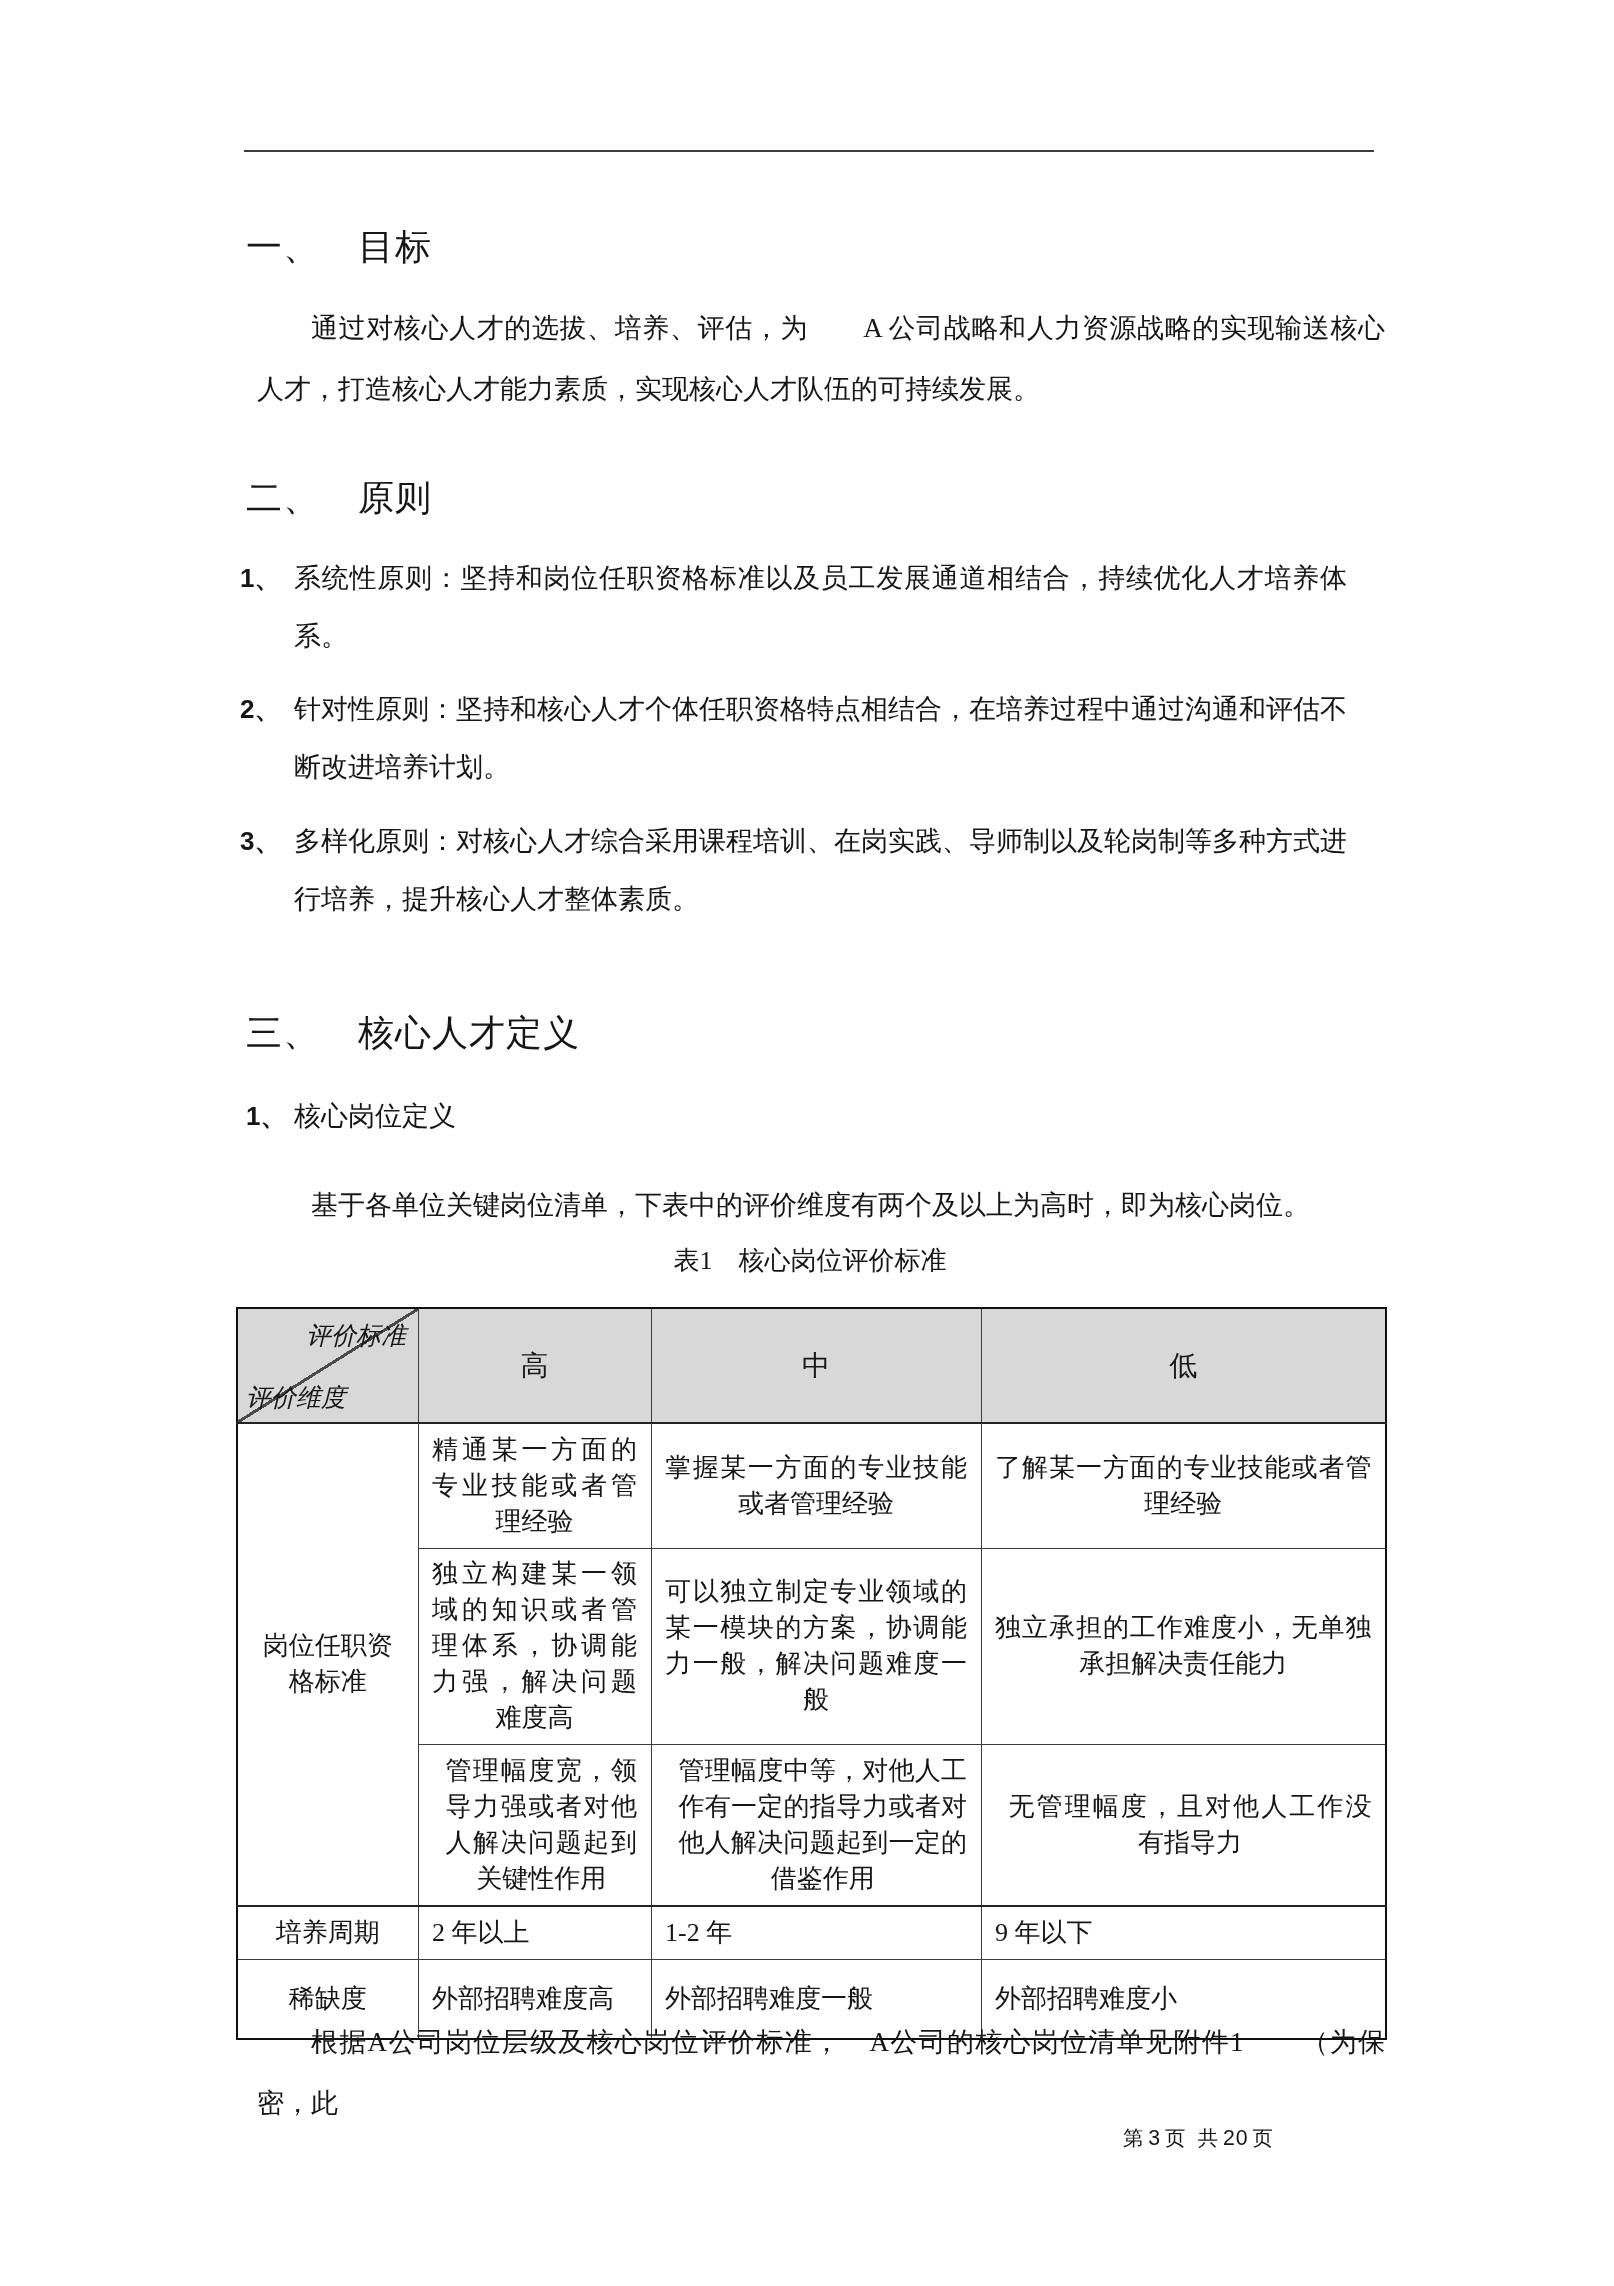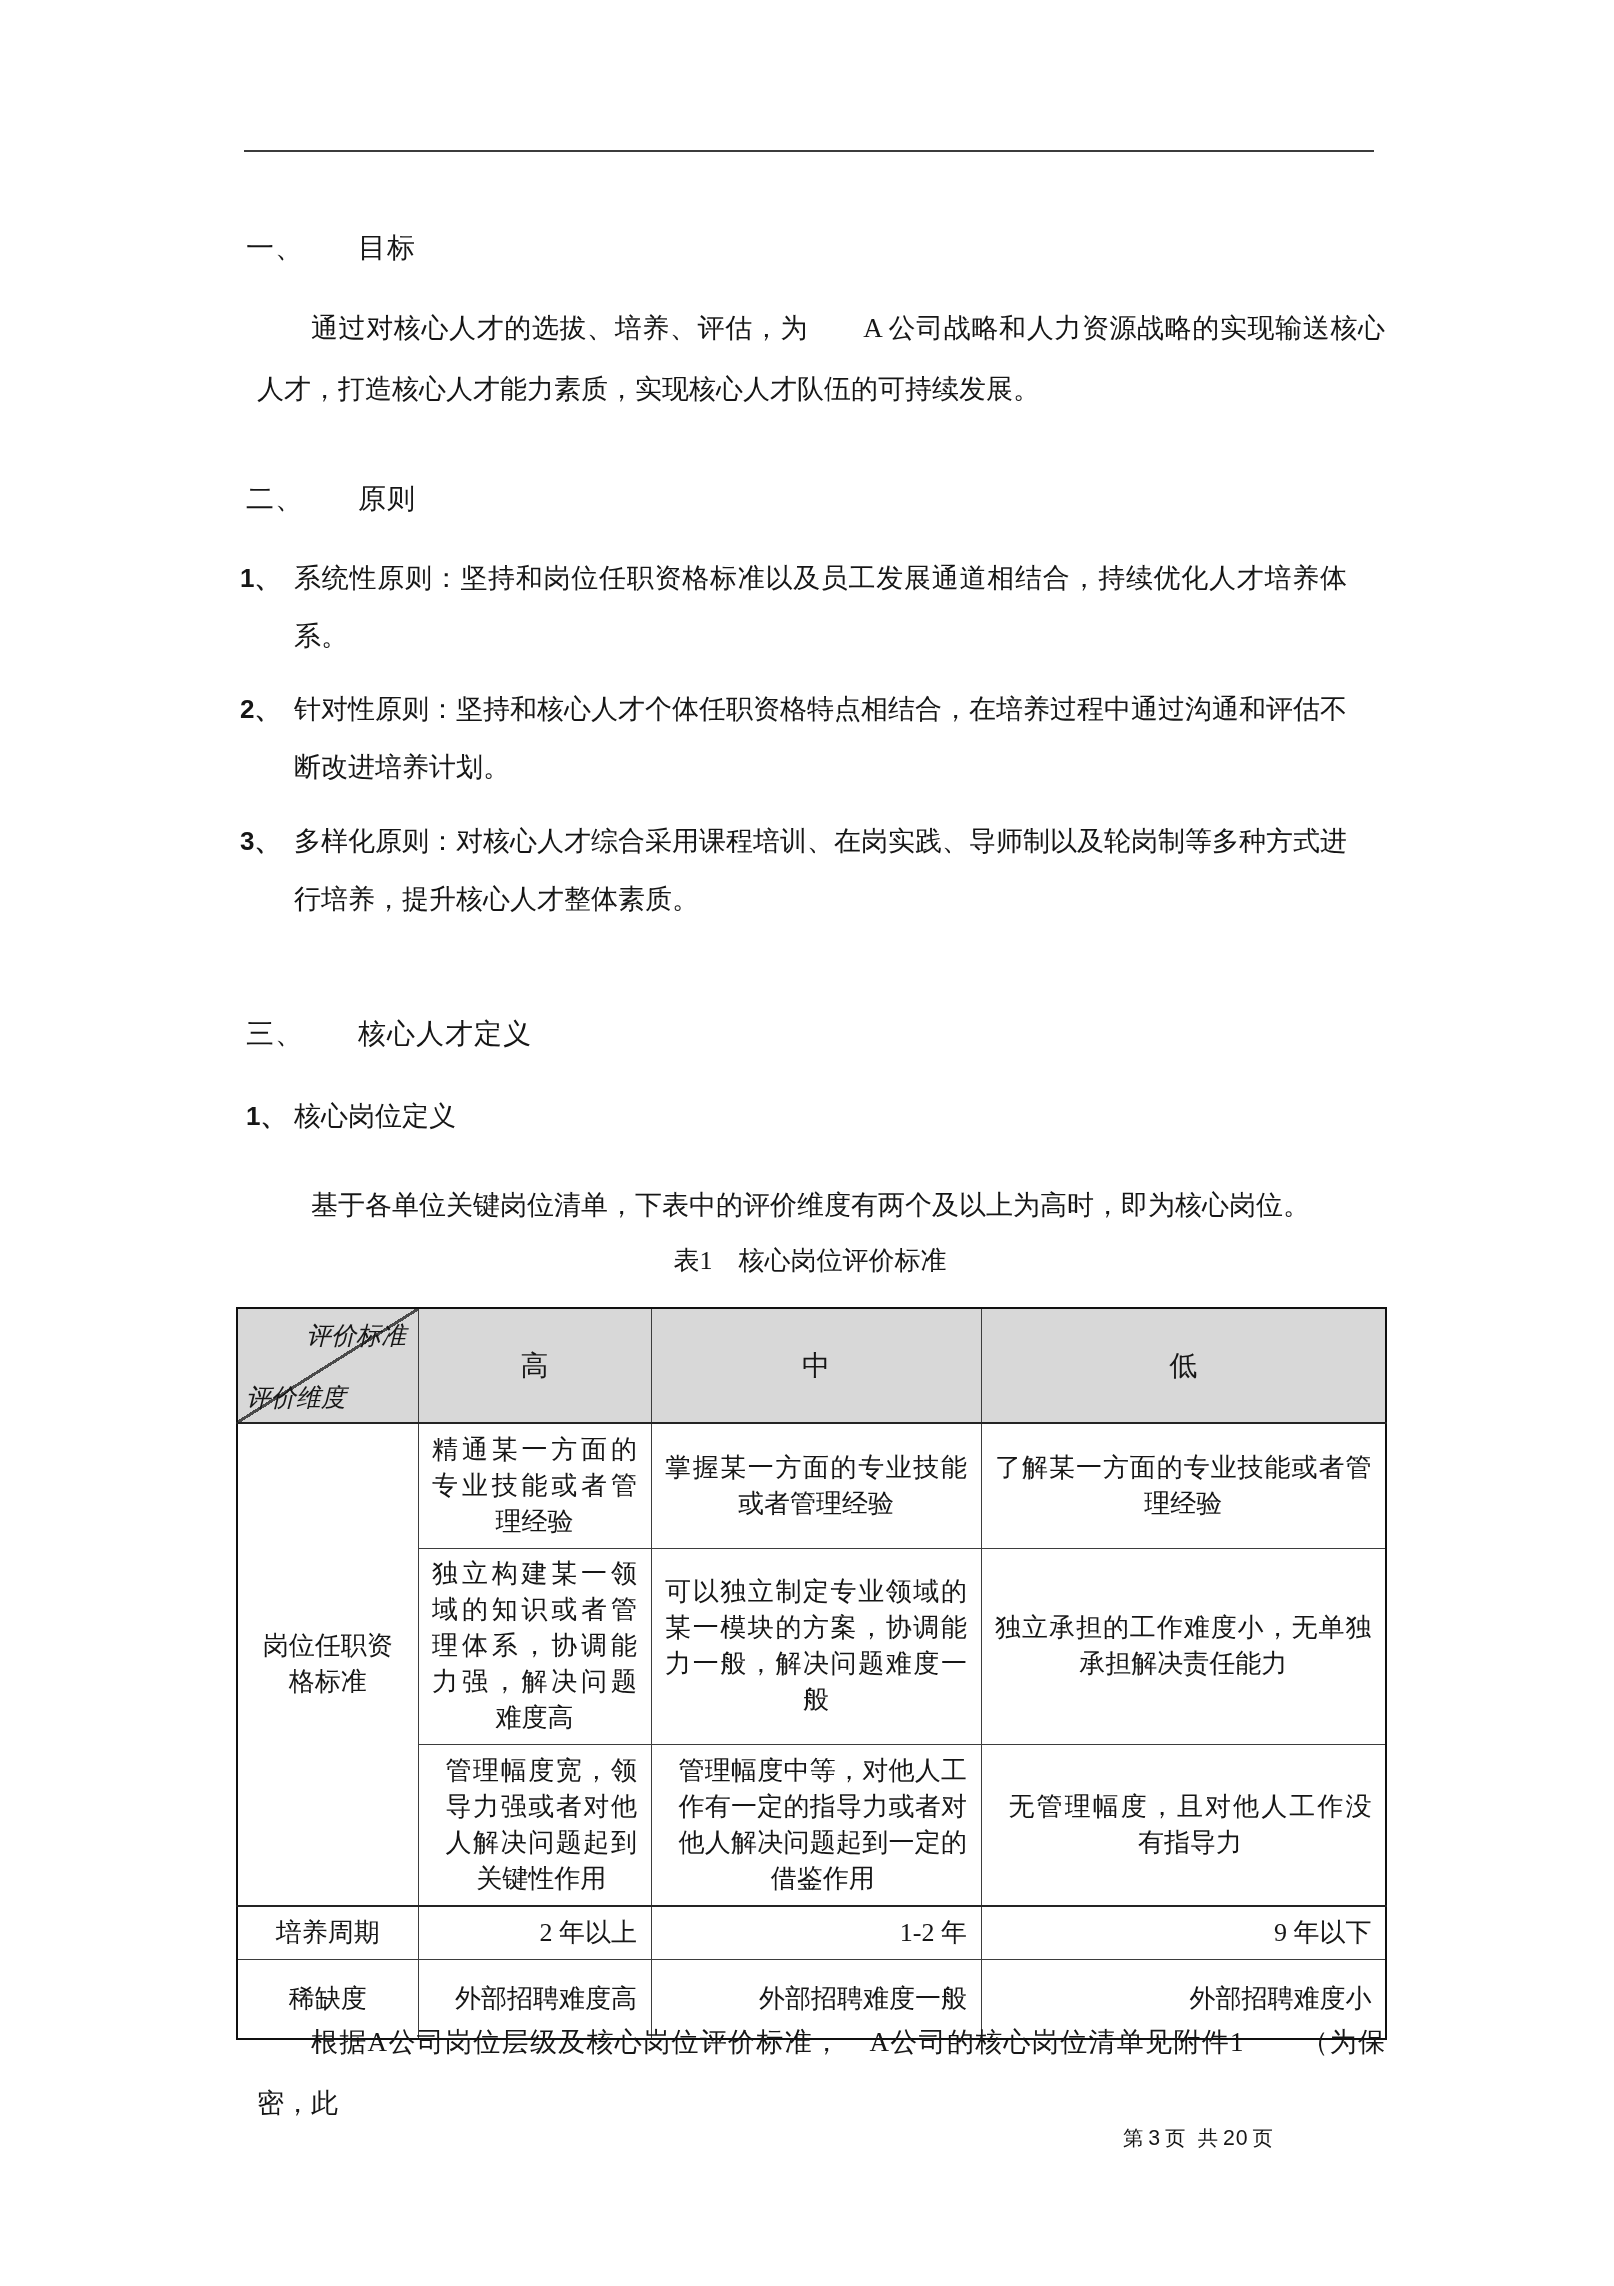--- a/index.html
+++ b/index.html
@@ -4,21 +4,21 @@
 <style>
   html,body { margin:0; padding:0; background:#e8e8e8; }
   .page {
     position:relative; width:1615px; height:2286px; margin:0 auto;
     background:#ffffff; overflow:hidden;
     font-family:"Liberation Serif","DejaVu Serif",serif; color:#161616;
   }
   .header-rule { position:absolute; top:150px; left:244px; width:1130px; height:0;
     border-top:2.9px solid #3c3c3c; }
 
-  .h-sec { position:absolute; left:246px; margin:0; font-size:28px; font-weight:normal;
+  .h-sec { position:absolute; left:246px; margin:0; font-size:36px; font-weight:normal;
     line-height:41px; letter-spacing:1px; white-space:nowrap; }
   .h-num { display:inline-block; min-width:112px; }
 
   .para { position:absolute; left:246px; width:1128px; margin:11px;
     font-size:27px; line-height:61px; text-align:justify; }
   .indent { text-indent:54px; }
 
   .list-item { position:absolute; left:240px; width:1107px; box-sizing:border-box;
     padding-left:54px; font-size:27px; line-height:58px; }
   .li-num { position:absolute; left:0; top:0; font-family:"Liberation Sans","DejaVu Sans",sans-serif;
@@ -46,21 +46,21 @@
         #4a4a4a calc(50% + 1.5px), rgba(0,0,0,0) calc(50% + 1.5px)) #d8d8d8 !important; font-style: italic; }
   .corner-top { position:absolute; top:11.6px; right:11.6px; font-size:25px; line-height:29px; }
   .corner-bottom { position:absolute; bottom:9.7px; left:7.8px; font-size:25px; line-height:29px;text-align:right; }
   .r1 td { height:108px; }
   .r2 td { height:180px; }
   .r3 td { height:144px;padding-left:27px; }
   .r4 td { height:54px; padding:3.9px 13.6px; border-top:2.9px solid #242424;margin-top:20px; }
   .r5 td { height:79px; }
   .row-label { text-align:center; }
   .cell-c { text-align:justify; text-align-last:center; -moz-text-align-last:center; }
-  .cell-1line { text-align:right; }
+  .cell-1line { text-align:left; }
 
   .footer { position:absolute; top:2125px; left:1123px; font-size:20.4px; line-height:27px;
     white-space:nowrap; letter-spacing:1px; }
   .fnum { font-family:"Liberation Sans","DejaVu Sans",sans-serif; font-size:21.3px; padding:0 3.9px; }
 </style>
 </head>
 <body>
 
 <div class="page">
 

